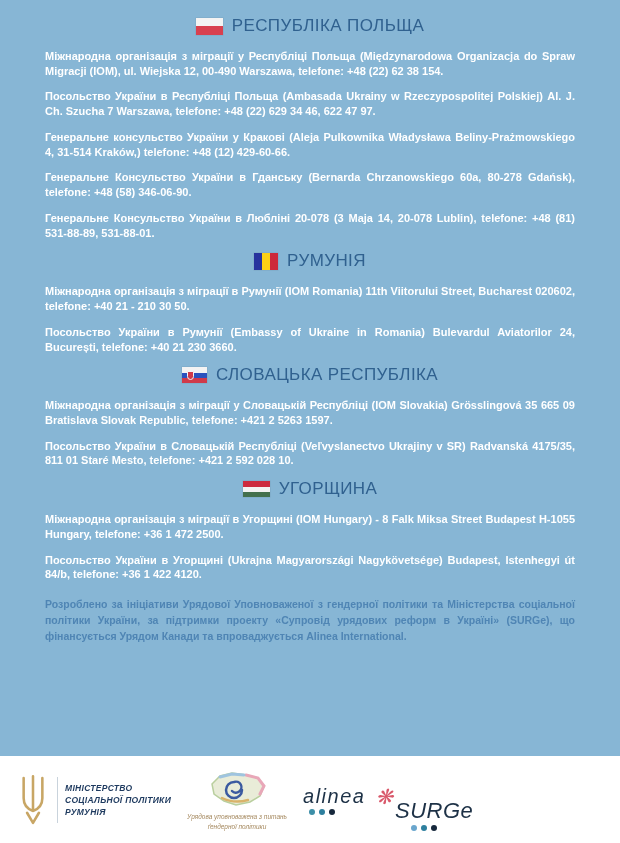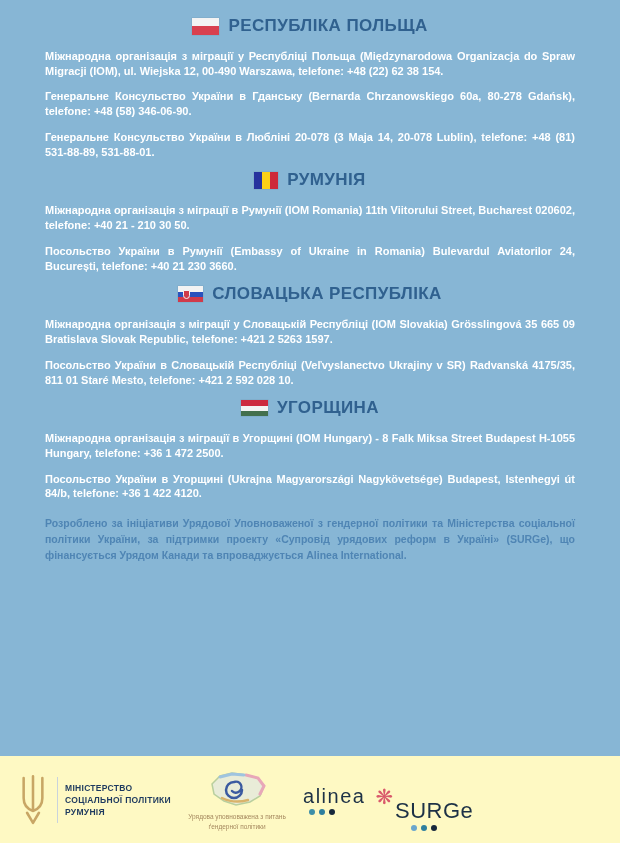--- a/index.html
+++ b/index.html
@@ -8,21 +8,21 @@
   .page {
     position:relative; width:620px; height:843px;
     background:#87b6d5; overflow:hidden;
   }
   .content { padding-top:16px; }
   .sec-header {
     display:flex; align-items:center; justify-content:center; gap:9px;
     margin:0 45px 13px;
   }
   .sec-title {
-    color:#30618f; font-weight:bold; font-size:17px; letter-spacing:.4px;text-align:center;
+    color:#30618f; font-weight:normal; font-size:17px; letter-spacing:.4px;text-align:center;
   }
   .sec { margin-bottom:10px; }
   .para {
     color:#ffffff; font-weight:bold; font-size:11px; line-height:1.34;
     text-align:justify; margin:0 45px 11px;
   }
   
   .flag { display:flex; flex-direction:column; width:27px; height:17px; box-shadow:0 0 0 .5px rgba(0,0,0,.08); }
   .flag.vert { flex-direction:row; }
   .flag > div { flex:1; }
@@ -33,22 +33,22 @@
   .sk-emblem { position:absolute; left:5px; top:4px; width:7px; height:9px;
     background:#d03a4a; border:1px solid #f3f3f3; border-radius:0 0 4px 4px; }
   .hu-r { background:#cd2a3e; } .hu-w { background:#f3f3f3; } .hu-g { background:#43704d; }
   
   .footnote {
     margin:15px 45px 0; color:#4f85b4; font-weight:600;
     font-size:10.5px; line-height:1.5; text-align:justify;
   }
   
   .footerbar {
-    position:absolute; left:0; right:0; bottom:0; height:87px; background:#fef9c3;
-    display:flex; align-items:center; padding:0 16px; gap:10px;
+    position:absolute; left:0; right:0; bottom:0; height:87px; background:#ffffff;
+    display:flex; align-items:center; padding:0 16px; gap:10px;font-style:italic;
   }
   .ministry { display:flex; align-items:center; gap:7px; }
   .ministry-divider { width:1px; height:46px; background:#c9d3dc; }
   .ministry-text { display:flex; flex-direction:column; gap:2px; }
   .ministry-text span {
     color:#1e3a5f; font-weight:bold; font-size:8.5px; letter-spacing:.3px;
   }
   .gender { display:flex; flex-direction:column; align-items:center; width:112px; }
   .gender-caption {
     color:#a5895f; font-size:6.5px; text-align:center; line-height:1.4; margin-top:2px;
@@ -82,20 +82,22 @@
 
     <div class="sec">
       <div class="sec-header">
         <div class="flag">
           <div class="pl-w"></div>
             <div class="pl-r"></div>
         </div>
         <span class="sec-title">РЕСПУБЛІКА ПОЛЬЩА</span>
       </div>
       <p class="para">Міжнародна організація з міграції у Республіці Польща (Międzynarodowa Organizacja do Spraw Migracji (IOM), ul. Wiejska 12, 00-490 Warszawa, telefone: +48 (22) 62 38 154.</p>
+      <p class="para">Посольство України в Республіці Польща (Ambasada Ukrainy w Rzeczypospolitej Polskiej) Al. J. Ch. Szucha 7 Warszawa, telefone: +48 (22) 629 34 46, 622 47 97.</p>
+      <p class="para">Генеральне консульство України у Кракові (Aleja Pulkownika Władysława Beliny-Prażmowskiego 4, 31-514 Kraków,) telefone: +48 (12) 429-60-66.</p>
       <p class="para">Генеральне Консульство України в Гданську (Bernarda Chrzanowskiego 60a, 80-278 Gdańsk), telefone: +48 (58) 346-06-90.</p>
       <p class="para">Генеральне Консульство України в Любліні 20-078 (3 Maja 14, 20-078 Lublin), telefone: +48 (81) 531-88-89, 531-88-01.</p>
     </div>
 
     <div class="sec">
       <div class="sec-header">
         <div class="flag vert" style="width:24px;">
           <div class="ro-b"></div>
             <div class="ro-y"></div>
             <div class="ro-r"></div>

